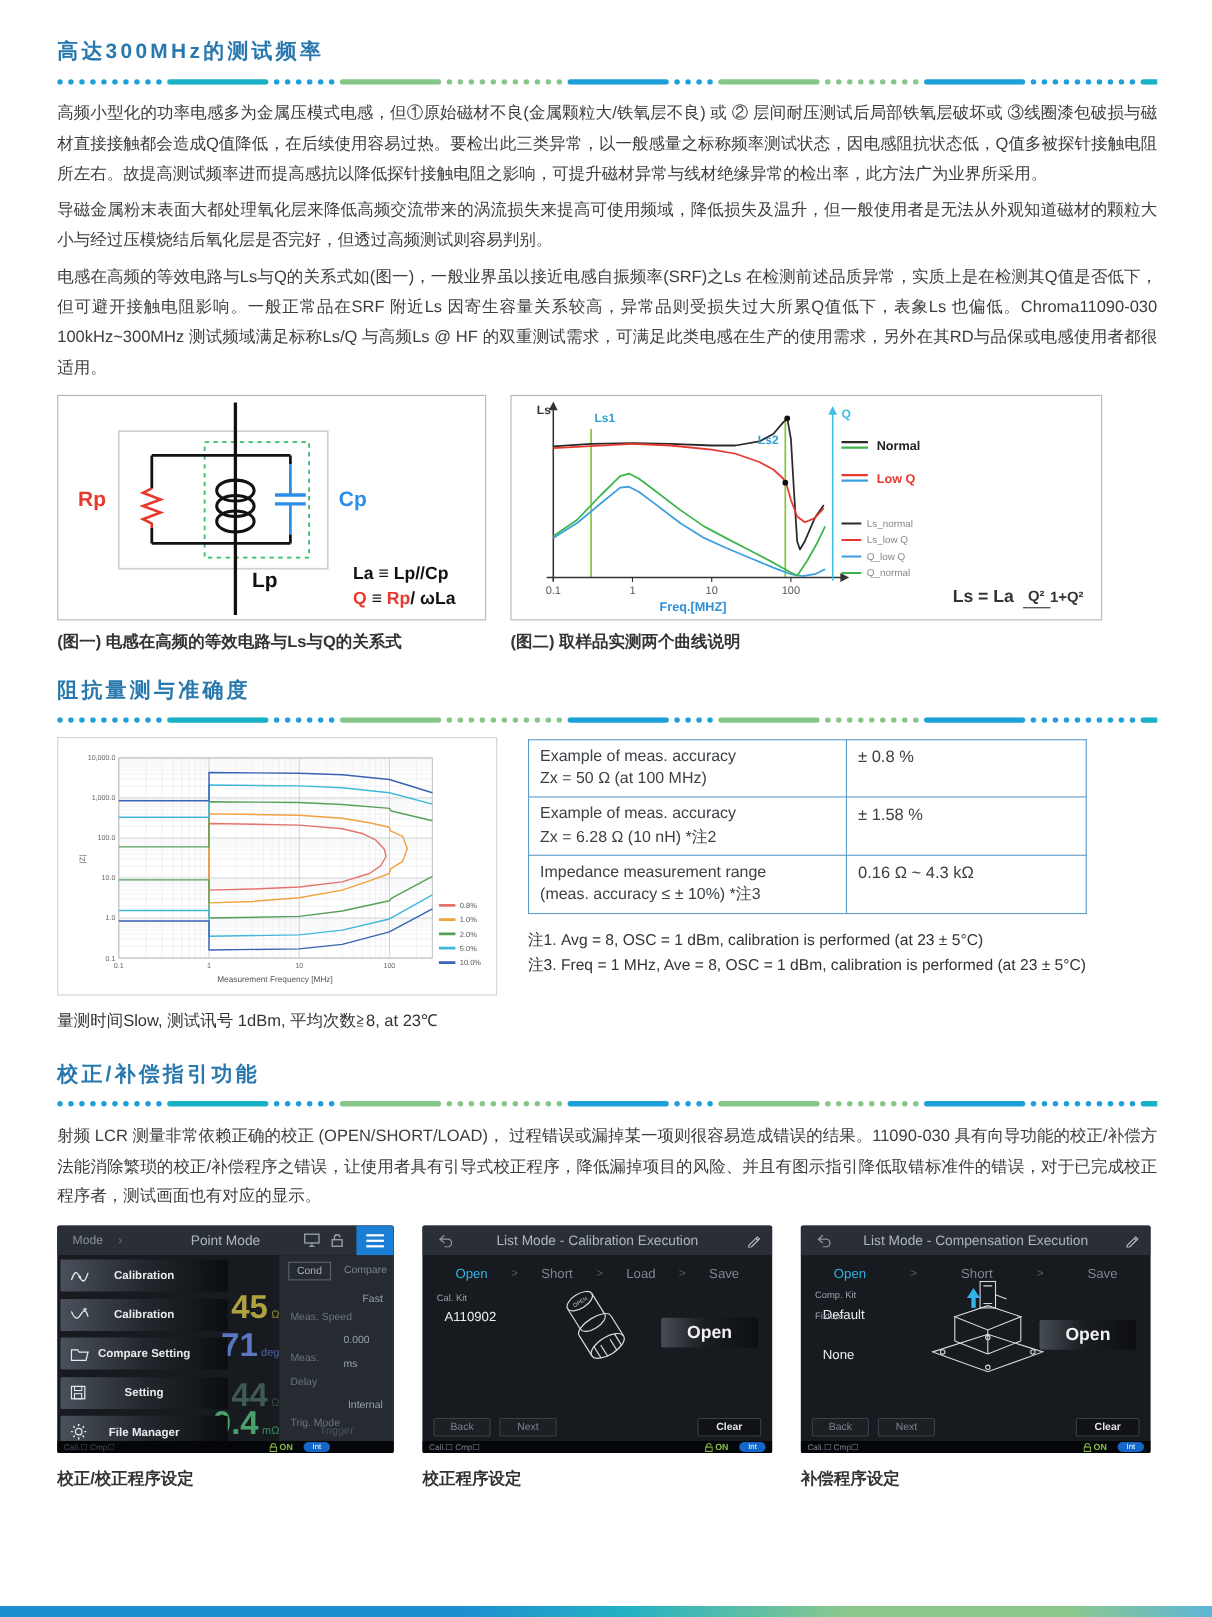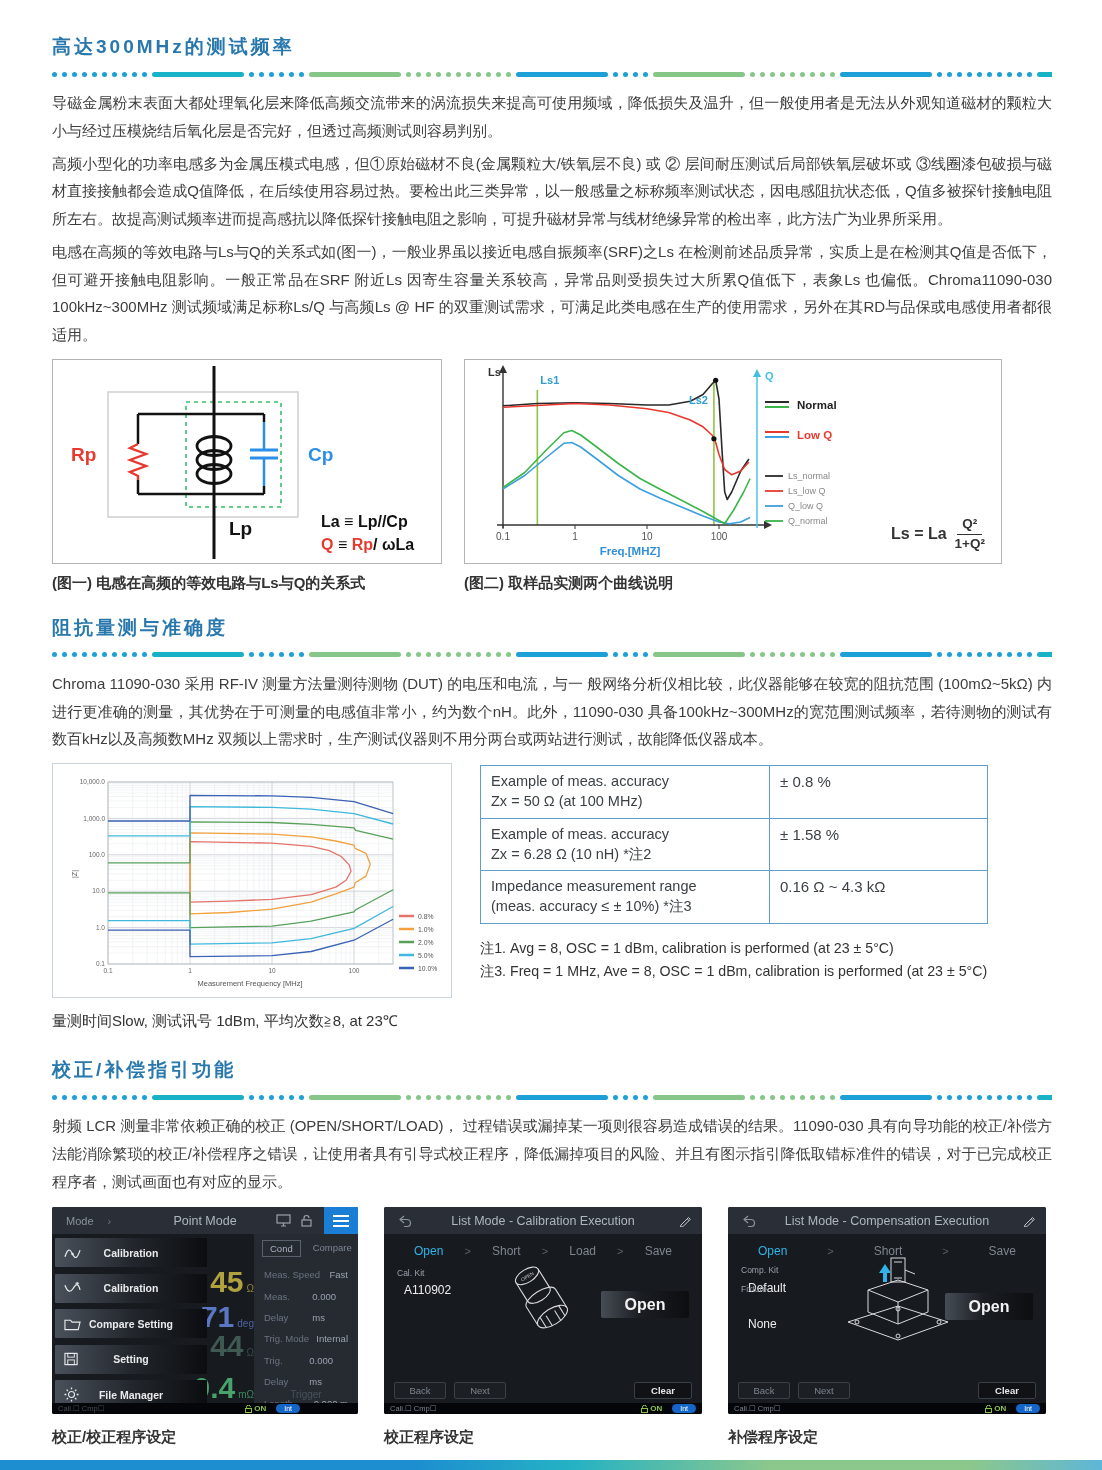--- a/index.html
+++ b/index.html
@@ -26,21 +26,21 @@
 
   .f1-label { position:absolute; font-size:19px; font-weight:bold; }
   .f1-rp { left:18px; top:84px; color:#e8392f; }
   .f1-cp { left:255px; top:84px; color:#2b8fe8; }
   .f1-lp { left:176px; top:158px; color:#111; }
   .f1-formulas { position:absolute; left:268px; top:150px; font-size:16px; font-weight:bold; color:#111; line-height:1.45; }
   .red { color:#e8392f; }
 
   .fig2-formula { position:absolute; right:16px; bottom:10px; font-size:16px; font-weight:bold; color:#333;
     display:flex; align-items:center; gap:8px; }
-  .frac { display:inline-flex; flex-direction:column; align-items:center; font-size:13.5px; line-height:1.25; }
+  .frac { display:inline-flex; flex-direction:row; align-items:center; font-size:13.5px; line-height:1.25; }
   .frac .num { border-bottom:1.5px solid #333; padding:0 5px 1px; }
   .frac .den { padding-top:1px; }
 
   .sec { margin-top:22px; }
 
   .imp-row { display:flex; gap:28px; margin-top:10px; }
   .impbox { width:400px; height:235px; border:1px solid #ccd4db; background:#fff; }
   .acc-table { border-collapse:collapse; width:508px; margin-top:2px; }
   .acc-table td { border:1.5px solid #5f9dcb; padding:5px 10px 6px; font-size:14.5px; color:#3c4146; vertical-align:top; line-height:1.4; }
   .acc-table td.val { font-size:15px; width:218px; }
@@ -72,21 +72,21 @@
   .readings { position:absolute; left:0; top:27px; width:202px; z-index:1; }
   .reading { position:absolute; right:0; white-space:nowrap; }
   .reading .rv { font-size:30px; font-weight:bold; }
   .reading .ru { font-size:10px; margin-left:3px; }
 
   .rpanel { position:absolute; right:0; top:27px; left:202px; bottom:10px; background:#262b32; z-index:2; padding:6px 8px 0; }
   .rtabs { display:flex; gap:5px; margin-bottom:7px; }
   .rtab { font-size:9.5px; color:#7d8590; padding:2px 7px; }
   .rtab.active { border:1px solid #59616c; color:#aab2bc; }
   .rparam { display:flex; justify-content:space-between; font-size:9.5px; line-height:2.25; padding:0 2px; }
-  .rparam .pl { color:#6c7480; }
+  .rparam .pl { color:#6c7480;margin-top:16px; }
   .rparam .pv { color:#9aa3ad; }
   .trigger { position:absolute; bottom:4px; left:0; right:0; text-align:center; color:#4a525c; font-size:10px; }
 
   .statusbar { position:absolute; left:0; right:0; bottom:0; height:11px; background:#05060a; display:flex; align-items:center; padding:0 6px; z-index:6; }
   .status-left { color:#7b828c; flex:1; font-size:7.5px; }
   .status-on { color:#8bc34a; font-weight:bold; font-size:8px; display:flex; align-items:center; gap:2px; margin-right:10px; }
   .status-int { background:#1467c8; color:#fff; border-radius:6px; padding:0 8px; font-size:7px; line-height:9px; }
   .dev1 .statusbar { padding-right:58px; }
   .dev1 .status-left { opacity:.55; }
 
@@ -172,22 +172,22 @@
           <span class="dot" style="background: rgb(29, 159, 216);"></span>
           <span class="dot" style="background: rgb(29, 159, 216);"></span>
           <span class="dot" style="background: rgb(29, 159, 216);"></span>
           <span class="dot" style="background: rgb(29, 159, 216);"></span>
           <span class="dot" style="background: rgb(29, 159, 216);"></span>
           <span class="dot" style="background: rgb(29, 159, 216);"></span>
           <span class="dot" style="background: rgb(29, 159, 216);"></span>
           <span class="dot" style="background: rgb(29, 159, 216);"></span>
           <span class="bar" style="background: rgb(24, 177, 198);"></span>
         </div>
+      <p class="body">高频小型化的功率电感多为金属压模式电感，但①原始磁材不良(金属颗粒大/铁氧层不良) 或 ② 层间耐压测试后局部铁氧层破坏或 ③线圈漆包破损与磁材直接接触都会造成Q值降低，在后续使用容易过热。要检出此三类异常，以一般感量之标称频率测试状态，因电感阻抗状态低，Q值多被探针接触电阻所左右。故提高测试频率进而提高感抗以降低探针接触电阻之影响，可提升磁材异常与线材绝缘异常的检出率，此方法广为业界所采用。</p>
       <p class="body">导磁金属粉末表面大都处理氧化层来降低高频交流带来的涡流损失来提高可使用频域，降低损失及温升，但一般使用者是无法从外观知道磁材的颗粒大小与经过压模烧结后氧化层是否完好，但透过高频测试则容易判别。</p>
-      <p class="body">高频小型化的功率电感多为金属压模式电感，但①原始磁材不良(金属颗粒大/铁氧层不良) 或 ② 层间耐压测试后局部铁氧层破坏或 ③线圈漆包破损与磁材直接接触都会造成Q值降低，在后续使用容易过热。要检出此三类异常，以一般感量之标称频率测试状态，因电感阻抗状态低，Q值多被探针接触电阻所左右。故提高测试频率进而提高感抗以降低探针接触电阻之影响，可提升磁材异常与线材绝缘异常的检出率，此方法广为业界所采用。</p>
       <p class="body">电感在高频的等效电路与Ls与Q的关系式如(图一)，一般业界虽以接近电感自振频率(SRF)之Ls 在检测前述品质异常，实质上是在检测其Q值是否低下，但可避开接触电阻影响。一般正常品在SRF 附近Ls 因寄生容量关系较高，异常品则受损失过大所累Q值低下，表象Ls 也偏低。Chroma11090-030 100kHz~300MHz 测试频域满足标称Ls/Q 与高频Ls @ HF 的双重测试需求，可满足此类电感在生产的使用需求，另外在其RD与品保或电感使用者都很适用。</p>
 
       <div class="fig-row">
 
         <figure>
           <div class="figbox fig1">
             <svg width="388" height="203" viewBox="0 0 388 203">
               <rect x="55" y="32" width="190" height="125" fill="none" stroke="#cfcfcf" stroke-width="1.5"></rect>
               <rect x="133" y="42" width="95" height="105" fill="none" stroke="#35c06a" stroke-width="1.6" stroke-dasharray="4,4"></rect>
               <line x1="161" y1="6" x2="161" y2="199" stroke="#111" stroke-width="3"></line>
@@ -328,21 +328,20 @@
           <span class="dot" style="background: rgb(29, 159, 216);"></span>
           <span class="dot" style="background: rgb(29, 159, 216);"></span>
           <span class="dot" style="background: rgb(29, 159, 216);"></span>
           <span class="dot" style="background: rgb(29, 159, 216);"></span>
           <span class="dot" style="background: rgb(29, 159, 216);"></span>
           <span class="dot" style="background: rgb(29, 159, 216);"></span>
           <span class="dot" style="background: rgb(29, 159, 216);"></span>
           <span class="dot" style="background: rgb(29, 159, 216);"></span>
           <span class="bar" style="background: rgb(24, 177, 198);"></span>
         </div>
-      <p class="body">Chroma 11090-030 采用 RF-IV 测量方法量测待测物 (DUT) 的电压和电流，与一 般网络分析仪相比较，此仪器能够在较宽的阻抗范围 (100mΩ~5kΩ) 内进行更准确的测量，其优势在于可测量的电感值非常小，约为数个nH。此外，11090-030 具备100kHz~300MHz的宽范围测试频率，若待测物的测试有数百kHz以及高频数MHz 双频以上需求时，生产测试仪器则不用分两台或两站进行测试，故能降低仪器成本。</p>
 
       <div class="imp-row">
         <div class="impbox">
           <svg id="impsvg" width="398" height="233" viewBox="0 0 398 233">
               <line x1="55" y1="200" x2="340" y2="200" stroke="#c6ccd2" stroke-width="0.8"></line>
               <line x1="55" y1="189.0425081578311" x2="340" y2="189.0425081578311" stroke="#e5e8ea" stroke-width="0.5"></line>
               <line x1="55" y1="182.63278632820428" x2="340" y2="182.63278632820428" stroke="#e5e8ea" stroke-width="0.5"></line>
               <line x1="55" y1="178.08501631566216" x2="340" y2="178.08501631566216" stroke="#e5e8ea" stroke-width="0.5"></line>
               <line x1="55" y1="174.55749184216893" x2="340" y2="174.55749184216893" stroke="#e5e8ea" stroke-width="0.5"></line>
               <line x1="55" y1="171.67529448603537" x2="340" y2="171.67529448603537" stroke="#e5e8ea" stroke-width="0.5"></line>
@@ -567,21 +566,21 @@
                 <span class="burger">
                     <span></span>
                     <span></span>
                     <span></span>
                   </span>
               </span>
             </div>
             <div class="readings" id="readings1">
                 <div class="reading" style="top: 31px; text-align: right;"><span class="rv" style="color: rgb(176, 162, 63);">45</span><span class="ru" style="color: rgb(176, 162, 63); opacity: 0.8;">Ω</span></div>
                 <div class="reading" style="top: 66px;"><span class="rv" style="color: rgb(91, 119, 196);">71</span><span class="ru" style="color: rgb(91, 119, 196); opacity: 0.8;">deg</span></div>
-                <div class="reading" style="top: 95px; margin-left: 43px;"><span class="rv" style="color: rgb(63, 90, 82);">44</span><span class="ru" style="color: rgb(63, 90, 82); opacity: 0.8;">Ω</span></div>
+                <div class="reading" style="top: 111px; margin-left: 43px;"><span class="rv" style="color: rgb(63, 90, 82);">44</span><span class="ru" style="color: rgb(63, 90, 82); opacity: 0.8;">Ω</span></div>
                 <div class="reading" style="top: 137px;"><span class="rv" style="color: rgb(71, 163, 107);">0.4</span><span class="ru" style="color: rgb(71, 163, 107); opacity: 0.8;">mΩ</span></div>
               </div>
             <div class="rpanel">
               <div class="rtabs" id="rtabs1">
                   <span class="rtab active">Cond</span>
                   <span class="rtab">Compare</span>
                 </div>
               <div id="rparams1">
                   <div class="rparam">
                     <span class="pl">Meas. Speed</span>

